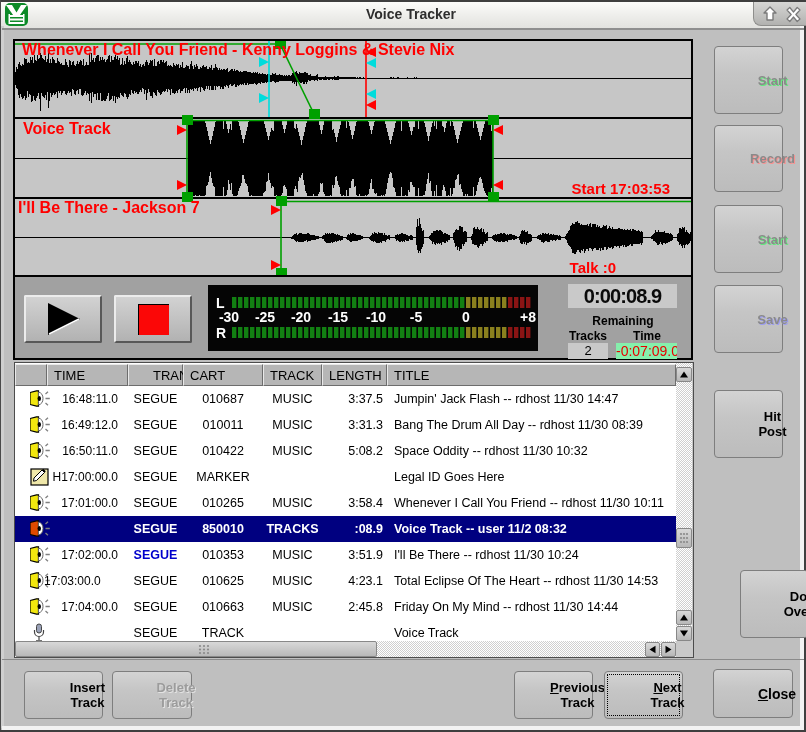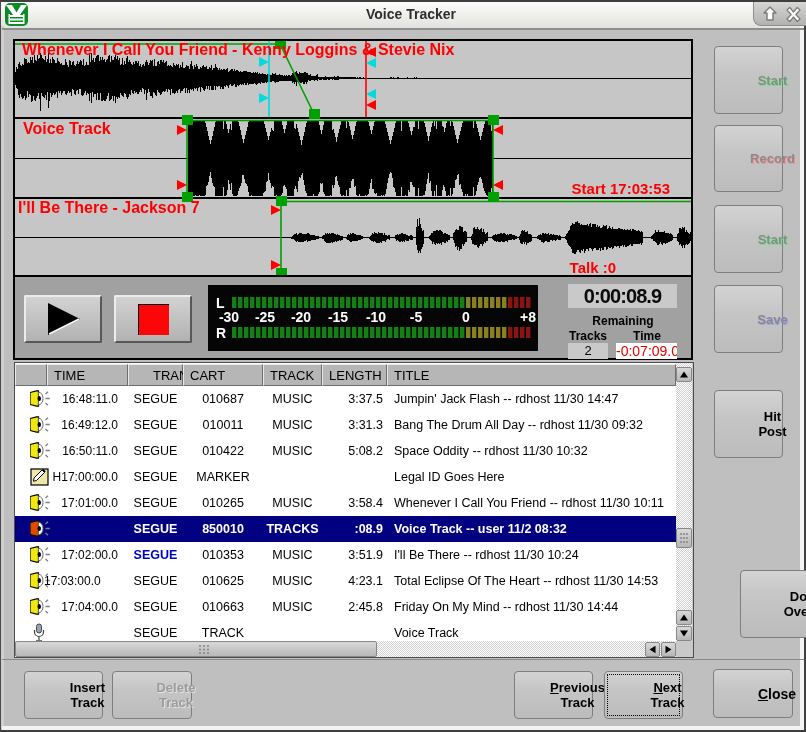--- a/index.html
+++ b/index.html
@@ -214,21 +214,21 @@
     <text x="376" y="322" text-anchor="middle" font-size="14" font-weight="bold" fill="#fff" font-family="Liberation Sans, sans-serif">-10</text>
     <text x="416" y="322" text-anchor="middle" font-size="14" font-weight="bold" fill="#fff" font-family="Liberation Sans, sans-serif">-5</text>
     <text x="466" y="322" text-anchor="middle" font-size="14" font-weight="bold" fill="#fff" font-family="Liberation Sans, sans-serif">0</text>
     <text x="528" y="322" text-anchor="middle" font-size="14" font-weight="bold" fill="#fff" font-family="Liberation Sans, sans-serif">+8</text>
 </svg>
 <div class="abs" style="left:568px;top:284px;width:109px;height:24px;background:#c9c9c9;color:#0a0a0a;font-size:20px;font-weight:bold;text-align:center;line-height:25px;letter-spacing:-0.9px">0:00:08.9</div>
 <div class="abs" style="left:568px;top:314px;width:110px;text-align:center;font-size:12px;font-weight:bold;color:#000">Remaining</div>
 <div class="abs" style="left:565px;top:329px;width:46px;text-align:center;font-size:12px;font-weight:bold;color:#000">Tracks</div>
 <div class="abs" style="left:617px;top:329px;width:60px;text-align:center;font-size:12px;font-weight:bold;color:#000">Time</div>
 <div class="abs" style="left:568px;top:343px;width:40px;height:16px;background:#c9c9c9;text-align:center;font-size:13px;line-height:16px">2</div>
-<div class="abs" style="left:616px;top:343px;width:61px;height:16px;background:#ffffff;font-size:14px;line-height:16px;color:#e80000;overflow:hidden;white-space:nowrap">-0:07:09.0</div>
+<div class="abs" style="left:616px;top:343px;width:61px;height:16px;background:#86efac;font-size:14px;line-height:16px;color:#e80000;overflow:hidden;white-space:nowrap">-0:07:09.0</div>
 
 <div class="abs" style="left:14px;top:362px;width:680px;height:296px;border:1px solid #4c4c4c;background:#c9c9c9"></div>
 <div class="abs" style="left:15px;top:363px;width:661px;height:278px;background:#fff"></div>
 
 <div class="abs" style="left:15px;top:364px;width:661px;height:22px"></div>
 <div class="abs" style="left:15px;top:364px;width:32px;height:22px;background:#b6b6b6;border-top:1px solid #e9e9e9;border-left:1px solid #e9e9e9;border-bottom:1px solid #6d6d6d;border-right:1px solid #6d6d6d;font-size:13px;line-height:21px;padding-left:6px;color:#000"></div>
 <div class="abs" style="left:47px;top:364px;width:81px;height:22px;background:#b6b6b6;border-top:1px solid #e9e9e9;border-left:1px solid #e9e9e9;border-bottom:1px solid #6d6d6d;border-right:1px solid #6d6d6d;font-size:13px;line-height:21px;padding-left:6px;color:#000">TIME</div>
 <div class="abs" style="left:128px;top:364px;width:55px;height:22px;background:#b6b6b6;border-top:1px solid #e9e9e9;border-left:1px solid #e9e9e9;border-bottom:1px solid #6d6d6d;border-right:1px solid #6d6d6d;font-size:13px;line-height:21px;padding-left:24px;color:#000">TRANS</div>
 <div class="abs" style="left:183px;top:364px;width:80px;height:22px;background:#b6b6b6;border-top:1px solid #e9e9e9;border-left:1px solid #e9e9e9;border-bottom:1px solid #6d6d6d;border-right:1px solid #6d6d6d;font-size:13px;line-height:21px;padding-left:6px;color:#000">CART</div>
 <div class="abs" style="left:263px;top:364px;width:59px;height:22px;background:#b6b6b6;border-top:1px solid #e9e9e9;border-left:1px solid #e9e9e9;border-bottom:1px solid #6d6d6d;border-right:1px solid #6d6d6d;font-size:13px;line-height:21px;padding-left:6px;color:#000">TRACK</div>
@@ -255,21 +255,21 @@
 <polygon points="0,2.5 6.5,0.8 8.5,0.8 8.5,16.2 6.5,16.2 0,14.5" fill="#f2e70e" stroke="#000" stroke-width="1.2"></polygon>
 <path d="M8.5,2 q4.5,1.3 4.5,6.5 q0,5.2 -4.5,6.5 z" fill="#fff" stroke="#666" stroke-width="1"></path>
 <ellipse cx="9.3" cy="8.5" rx="1.7" ry="2.6" fill="#000"></ellipse>
 <path d="M15.5,4 L18,1.8 M15.5,8.5 L19.8,8.5 M15.5,13 L18,15.2" stroke="#808080" stroke-width="1.3" fill="none"></path>
 </svg>
       <div class="c" style="left:44px;top:412px;width:74px;text-align:right;font-size:12px">16:49:12.0</div>
       <div class="c" style="left:128px;top:412px;width:55px;text-align:center;">SEGUE</div>
       <div class="c" style="left:183px;top:412px;width:80px;text-align:center">010011</div>
       <div class="c" style="left:263px;top:412px;width:59px;text-align:center">MUSIC</div>
       <div class="c" style="left:303px;top:412px;width:80px;text-align:right">3:31.3</div>
-      <div class="c" style="left:394px;top:412px;width:280px;text-align:left">Bang The Drum All Day -- rdhost 11/30 09:32</div>
+      <div class="c" style="left:394px;top:412px;width:280px;text-align:left">Bang The Drum All Day -- rdhost 11/30 08:39</div>
     </div>
     <div class="rowwrap">
       <svg style="position:absolute;left:30px;top:442px" width="21" height="18" viewBox="0 0 21 18">
 <polygon points="0,2.5 6.5,0.8 8.5,0.8 8.5,16.2 6.5,16.2 0,14.5" fill="#f2e70e" stroke="#000" stroke-width="1.2"></polygon>
 <path d="M8.5,2 q4.5,1.3 4.5,6.5 q0,5.2 -4.5,6.5 z" fill="#fff" stroke="#666" stroke-width="1"></path>
 <ellipse cx="9.3" cy="8.5" rx="1.7" ry="2.6" fill="#000"></ellipse>
 <path d="M15.5,4 L18,1.8 M15.5,8.5 L19.8,8.5 M15.5,13 L18,15.2" stroke="#808080" stroke-width="1.3" fill="none"></path>
 </svg>
       <div class="c" style="left:44px;top:438px;width:74px;text-align:right;font-size:12px">16:50:11.0</div>
       <div class="c" style="left:128px;top:438px;width:55px;text-align:center;">SEGUE</div>

